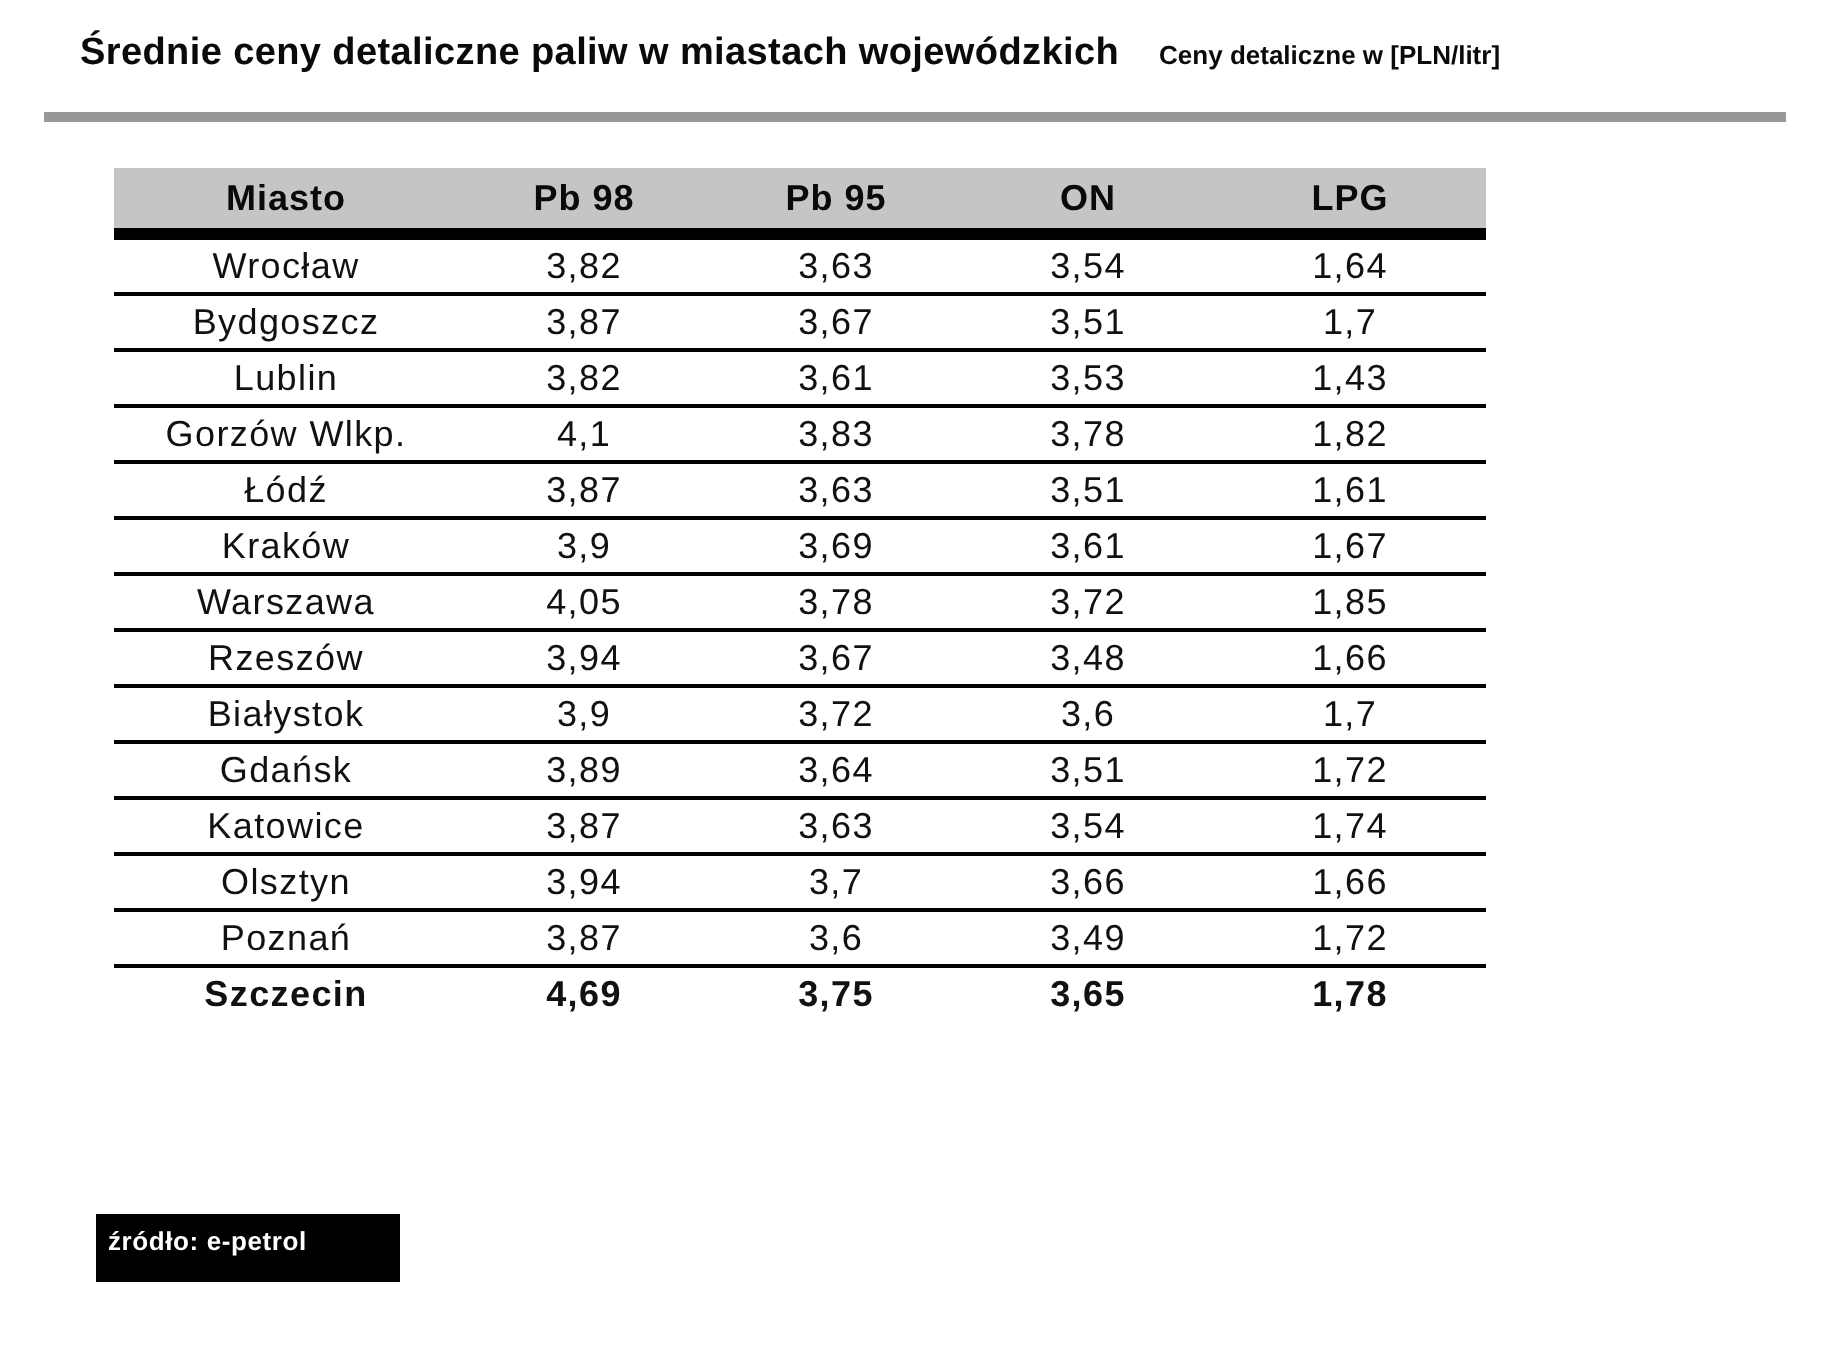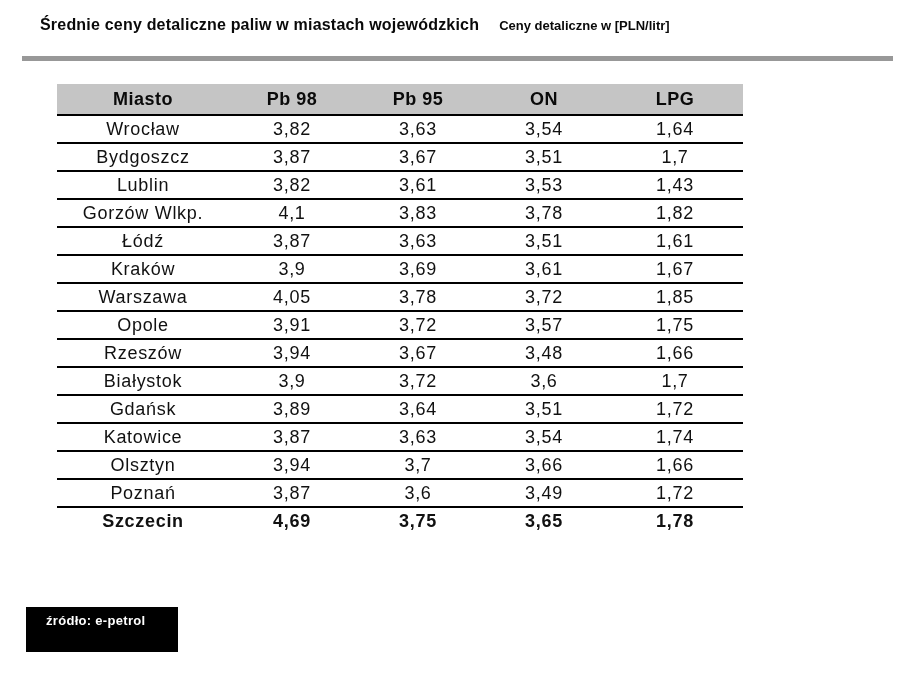--- a/index.html
+++ b/index.html
@@ -18,21 +18,21 @@
   .title-row {
     position: absolute;
     left: 40px;
     top: 16px;
     display: flex;
     align-items: baseline;
     white-space: nowrap;
   }
   .page-title {
     margin: 0;
-    font-size: 16px;
+    font-size: 19px;
     font-weight: bold;
     color: #0a0a0a;
     letter-spacing: 0.2px;
   }
   .subtitle {
     margin-left: 20px;
     font-size: 13px;
     font-weight: bold;
     color: #0a0a0a;
   }
@@ -48,21 +48,21 @@
     position: absolute;
     left: 57px;
     top: 84px;
     width: 686px;
     border-collapse: collapse;
     table-layout: fixed;
   }
   table.fuel-table th {
     height: 30px;
     background: #c5c5c5;
-    border-bottom: 2px solid #000000;
+    border-bottom: 6px solid #000000;
     font-size: 18px;
     font-weight: bold;
     color: #0a0a0a;
     text-align: center;
     letter-spacing: 0.5px;
     padding: 0;
   }
   table.fuel-table td {
     height: 26px;
     border-bottom: 2px solid #000000;
@@ -72,27 +72,27 @@
     letter-spacing: 0.7px;
     padding: 0;
     white-space: nowrap;
   }
   table.fuel-table tbody tr:last-child td {
     border-bottom: none;
     font-weight: bold;
   }
   .source-badge {
     position: absolute;
-    left: 26px;
+    left: 48px;
     top: 607px;
     width: 152px;
-    height: 45px;
+    height: 34px;
     line-height: 27px;
     box-sizing: border-box;
-    padding-left: 20px;
+    padding-left: 6px;
     background: #000000;
     color: #ffffff;
     font-size: 13px;
     font-weight: bold;
     letter-spacing: 0.3px;
   }
 </style>
 </head>
 <body>
 
@@ -166,27 +166,20 @@
           <td>1,67</td>
         </tr>
         <tr>
           <td>Warszawa</td>
           <td>4,05</td>
           <td>3,78</td>
           <td>3,72</td>
           <td>1,85</td>
         </tr>
         <tr>
-          <td>Opole</td>
-          <td>3,91</td>
-          <td>3,72</td>
-          <td>3,57</td>
-          <td>1,75</td>
-        </tr>
-        <tr>
           <td>Rzeszów</td>
           <td>3,94</td>
           <td>3,67</td>
           <td>3,48</td>
           <td>1,66</td>
         </tr>
         <tr>
           <td>Białystok</td>
           <td>3,9</td>
           <td>3,72</td>

